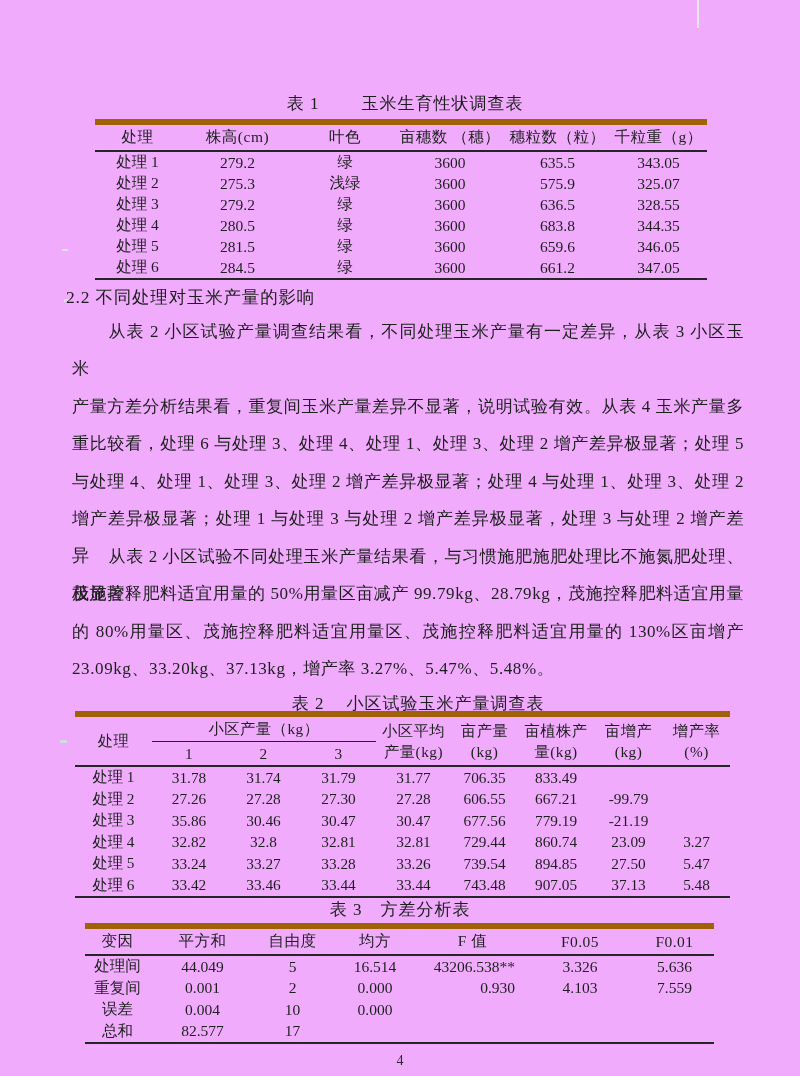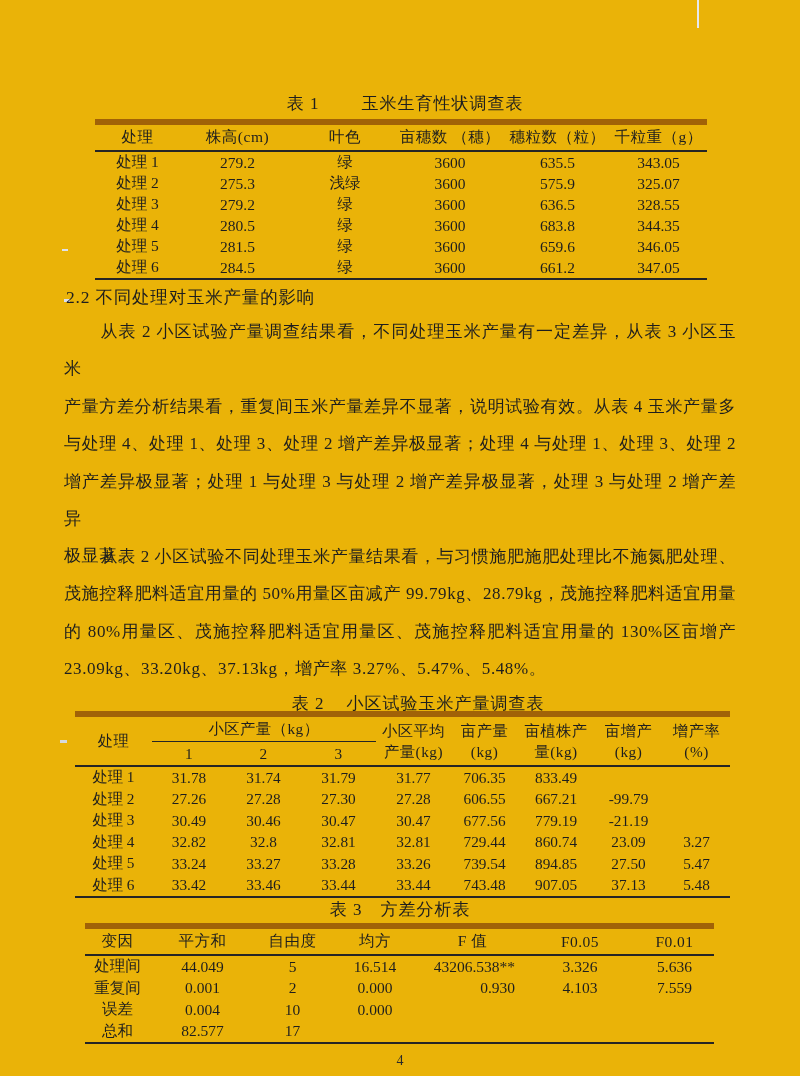--- a/index.html
+++ b/index.html
@@ -1,17 +1,17 @@
 <!DOCTYPE html>
 <html><head>
 <meta charset="utf-8">
 <style>
   html,body{margin:0;padding:0;background:#9a9a9a;}
   .page{
-    position:relative;width:800px;height:1076px;background:#eab308;
+    position:relative;width:800px;height:1076px;background:#f0abfc;
     font-family:"Liberation Serif","DejaVu Serif",serif;
     color:#1e1e1e;overflow:hidden;margin:0 auto;
   }
   
   .art{position:absolute;pointer-events:none;}
   .art-vline{left:697px;top:0;width:2px;height:28px;background:#e6e8ee;}
   .art-m1{left:62px;top:249px;width:6px;height:2px;background:#dfe2ec;}
   .art-m2{left:64px;top:299px;width:6px;height:3px;background:#dde1ee;}
   .art-m3{left:60px;top:740px;width:7px;height:3px;background:#d6d9df;}
 
@@ -52,21 +52,21 @@
   
   .t3{top:923px;left:85px;width:629px;font-size:15.5px;}
   .t3 thead th{height:25px;border-bottom:2px solid #252525;letter-spacing:0.5px;}
   .t3 tbody td{height:21.5px;font-family:Liberation Serif, serif;}
   .t3 tbody td:nth-child(5){text-align:right;padding-right:10px;}
 
   .heading{
     position:absolute;left:66px;top:285px;font-size:17.5px;letter-spacing:0.8px;
   }
   .para{
-    position:absolute;left:64px;width:672px;font-size:17px;
+    position:absolute;left:72px;width:672px;font-size:17px;
     line-height:37.4px;letter-spacing:0.6px;
   }
   .para1{top:313px;}
   .para2{top:538px;}
   .para > div{text-align:justify;text-align-last:justify;}
   .para > div:last-child{text-align-last:left;}
   .para > div:first-child{text-indent:2.15em;}
 
   .page-number{
     position:absolute;left:0;top:1053px;width:800px;text-align:center;
@@ -157,20 +157,21 @@
           <td>347.05</td>
         </tr>
       </tbody>
   </table>
 
   <div class="heading">2.2 不同处理对玉米产量的影响</div>
 
   <div class="para para1">
       <div>从表 2 小区试验产量调查结果看，不同处理玉米产量有一定差异，从表 3 小区玉米</div>
       <div>产量方差分析结果看，重复间玉米产量差异不显著，说明试验有效。从表 4 玉米产量多</div>
+      <div>重比较看，处理 6 与处理 3、处理 4、处理 1、处理 3、处理 2 增产差异极显著；处理 5</div>
       <div>与处理 4、处理 1、处理 3、处理 2 增产差异极显著；处理 4 与处理 1、处理 3、处理 2</div>
       <div>增产差异极显著；处理 1 与处理 3 与处理 2 增产差异极显著，处理 3 与处理 2 增产差异</div>
       <div>极显著。</div>
     </div>
   <div class="para para2">
       <div>从表 2 小区试验不同处理玉米产量结果看，与习惯施肥施肥处理比不施氮肥处理、</div>
       <div>茂施控释肥料适宜用量的 50%用量区亩减产 99.79kg、28.79kg，茂施控释肥料适宜用量</div>
       <div>的 80%用量区、茂施控释肥料适宜用量区、茂施控释肥料适宜用量的 130%区亩增产</div>
       <div>23.09kg、33.20kg、37.13kg，增产率 3.27%、5.47%、5.48%。</div>
     </div>
@@ -241,21 +242,21 @@
           <td>27.28</td>
           <td>27.30</td>
           <td>27.28</td>
           <td>606.55</td>
           <td>667.21</td>
           <td>-99.79</td>
           <td></td>
         </tr>
         <tr>
           <td>处理 3</td>
-          <td>30.49</td>
+          <td>35.86</td>
           <td>30.46</td>
           <td>30.47</td>
           <td>30.47</td>
           <td>677.56</td>
           <td>779.19</td>
           <td>-21.19</td>
           <td></td>
         </tr>
         <tr>
           <td>处理 4</td>

